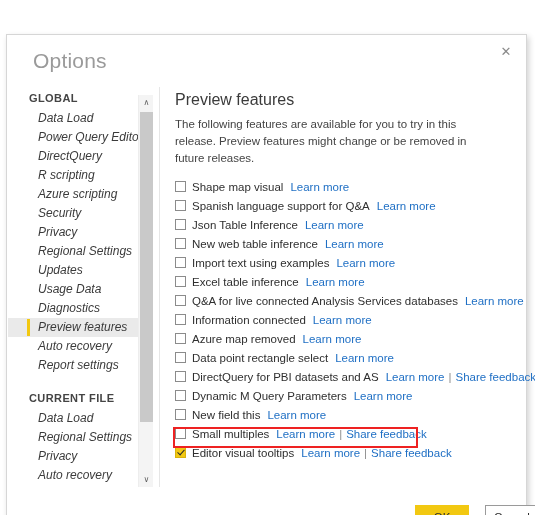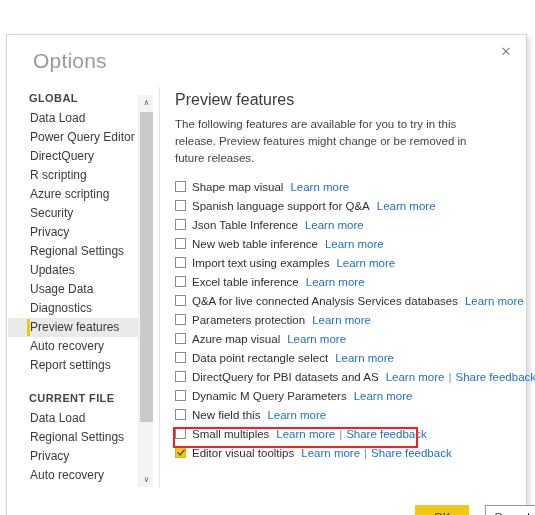--- a/index.html
+++ b/index.html
@@ -67,23 +67,24 @@
     letter-spacing: 0.4px;
     padding: 5px 0 5px 21px;
   }
 
   .nav-item {
     position: relative;
     font-size: 12px;
     color: #3b3b3b;
     height: 19px;
     line-height: 19px;
-    padding-left: 22px;
+    padding-left: 30px;
     cursor: pointer;
     white-space: nowrap;
+    font-style: italic;
   }
   .nav-item.selected {
     background: #eaeaea;
   }
   .nav-item.selected::before {
     content: "";
     position: absolute;
     left: 19px;
     top: 1px;
     width: 3px;
@@ -321,26 +322,26 @@
           <span class="feat-label">Excel table inference</span>
           <span class="lnk">Learn more</span>
         </div>
         <div class="feature-row">
           <span class="cb"></span>
           <span class="feat-label">Q&amp;A for live connected Analysis Services databases</span>
           <span class="lnk">Learn more</span>
         </div>
         <div class="feature-row">
           <span class="cb"></span>
-          <span class="feat-label">Parameters protection</span>
-          <span class="lnk">Learn more</span>
-        </div>
-        <div class="feature-row">
-          <span class="cb"></span>
-          <span class="feat-label">Azure map visual</span>
+          <span class="feat-label">Information connected</span>
+          <span class="lnk">Learn more</span>
+        </div>
+        <div class="feature-row">
+          <span class="cb"></span>
+          <span class="feat-label">Azure map removed</span>
           <span class="lnk">Learn more</span>
         </div>
         <div class="feature-row">
           <span class="cb"></span>
           <span class="feat-label">Data point rectangle select</span>
           <span class="lnk">Learn more</span>
         </div>
         <div class="feature-row">
           <span class="cb"></span>
           <span class="feat-label">DirectQuery for PBI datasets and AS</span>

